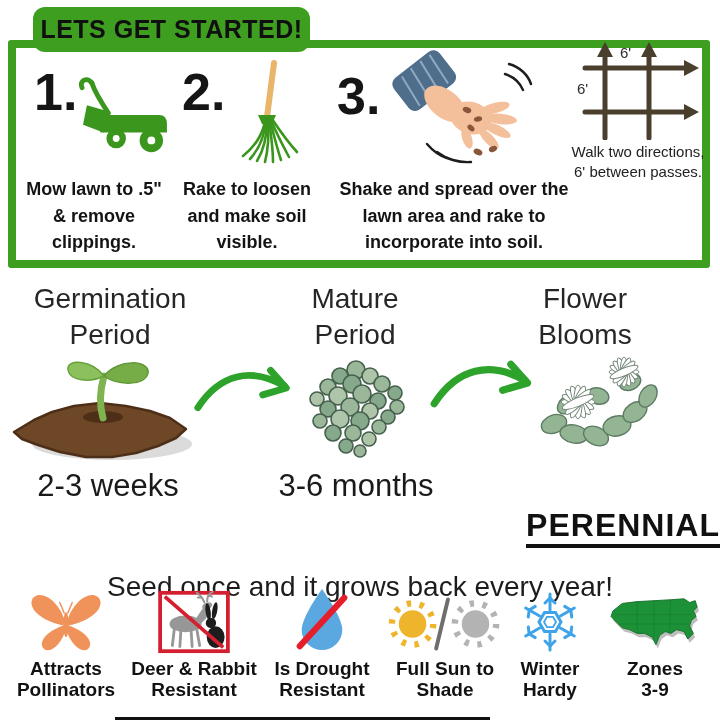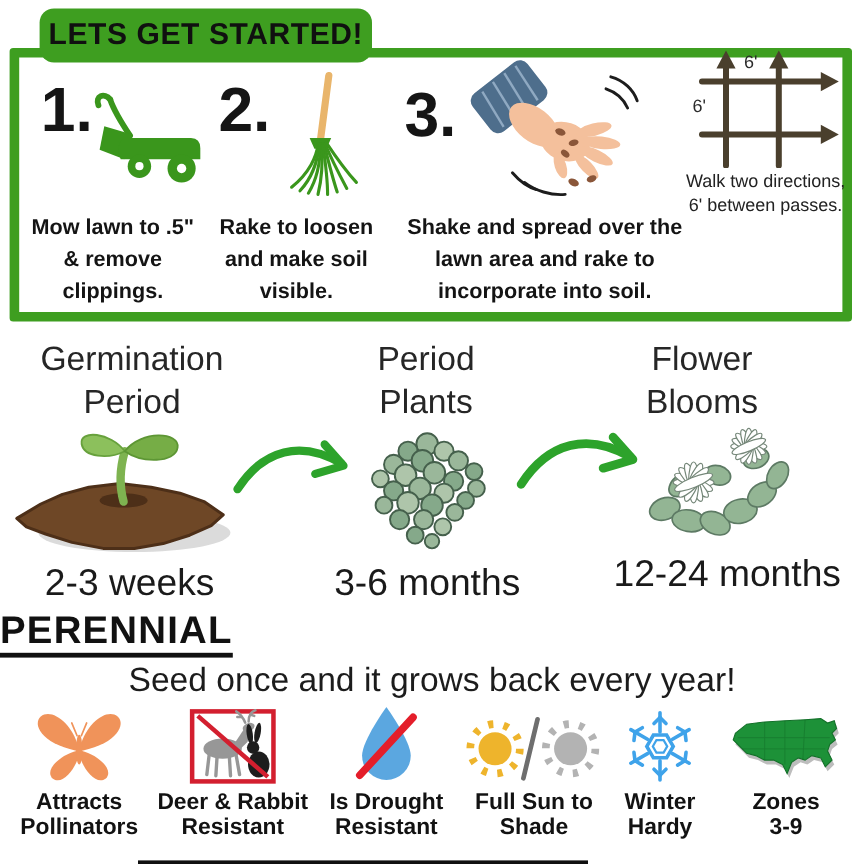--- a/index.html
+++ b/index.html
@@ -50,24 +50,24 @@
   #stage1-dur{left:0px;top:468px;width:216px;}
   #stage2-dur{left:258px;top:468px;width:196px;}
   #stage3-dur{left:492px;top:460px;width:228px;}
   #sprout-icon{left:8px;top:356px;width:186px;height:112px;}
   #mature-icon{left:300px;top:356px;width:112px;height:108px;}
   #blooms-icon{left:538px;top:352px;width:126px;height:100px;}
   #arrow1-icon{left:192px;top:362px;width:108px;height:56px;}
   #arrow2-icon{left:426px;top:356px;width:118px;height:58px;}
 
   
-  #perennial-wrap{position:absolute;left:0;top:508px;width:720px;text-align:left;}
+  #perennial-wrap{position:absolute;left:0;top:508px;width:720px;text-align:right;}
   #perennial-title{display:inline-block;font-size:32px;font-weight:700;letter-spacing:1px;color:#111;
                    border-bottom:4px solid #111;padding-bottom:1px;line-height:1.1;}
-  #perennial-sub{position:absolute;left:0;top:551px;width:720px;text-align:center;
+  #perennial-sub{position:absolute;left:0;top:571px;width:720px;text-align:center;
                  font-size:28px;font-weight:400;color:#1c1c1c;}
 
   
   .feature{position:absolute;top:584px;display:flex;flex-direction:column;align-items:center;}
   .f-icon{height:70px;display:flex;align-items:flex-end;justify-content:center;}
   .f-label{font-weight:700;font-size:19px;line-height:1.1;text-align:center;color:#121212;margin-top:5px;}
   #feat-pollinators{left:5px;width:122px;}
   #feat-deer{left:127px;width:134px;}
   #feat-drought{left:261px;width:122px;}
   #feat-sun{left:379px;width:132px;}
@@ -166,21 +166,21 @@
   </svg>
   <div class="grid-label" id="grid-label-top">6'</div>
   <div class="grid-label" id="grid-label-left">6'</div>
   <div id="walk-caption">Walk two directions, 6' between passes.</div>
 
   <div class="step-cap" id="cap1">Mow lawn to .5" &amp; remove clippings.</div>
   <div class="step-cap" id="cap2">Rake to loosen and make soil visible.</div>
   <div class="step-cap" id="cap3">Shake and spread over the lawn area and rake to incorporate into soil.</div>
 
   <div class="tl-title" id="stage1-title">Germination Period</div>
-  <div class="tl-title" id="stage2-title">Period Plants</div>
+  <div class="tl-title" id="stage2-title">Mature Period</div>
   <div class="tl-title" id="stage3-title">Flower Blooms</div>
 
   <svg class="ic" id="sprout-icon" viewBox="0 0 186 112">
     <ellipse cx="104" cy="88" rx="80" ry="16" fill="#cfcfcf" opacity="0.75"></ellipse>
     <polygon points="6,76 26,64 44,56 66,50 92,47 118,50 142,55 162,62 178,73 168,82 150,90 128,97 104,101 78,101 52,96 30,89 14,83" fill="#6e4726" stroke="#4d2f18" stroke-width="2.5" stroke-linejoin="round"></polygon>
     <ellipse cx="95" cy="61" rx="20" ry="6" fill="#4d2f18"></ellipse>
     <path d="M95,62 C91,48 92,34 96,20" stroke="#7eb350" stroke-width="7" fill="none" stroke-linecap="round"></path>
     <path d="M96,20 C84,4 58,2 60,14 C62,25 82,27 96,20 Z" fill="#8cc05c" stroke="#67a13c" stroke-width="1.5"></path>
     <path d="M96,20 C110,2 142,4 140,17 C138,30 110,30 96,20 Z" fill="#76ad46" stroke="#5d9634" stroke-width="1.5"></path>
   </svg>
@@ -251,21 +251,20 @@
     <path d="M6,46 C28,12 60,4 94,24" stroke="#2da32b" stroke-width="7" fill="none" stroke-linecap="round"></path>
     <path d="M80,8 L96,26 L72,33" stroke="#2da32b" stroke-width="7" fill="none" stroke-linecap="round" stroke-linejoin="round"></path>
   </svg>
   <svg class="ic" id="arrow2-icon" viewBox="0 0 110 56">
     <path d="M6,46 C28,12 60,4 94,24" stroke="#2da32b" stroke-width="7" fill="none" stroke-linecap="round"></path>
     <path d="M80,8 L96,26 L72,33" stroke="#2da32b" stroke-width="7" fill="none" stroke-linecap="round" stroke-linejoin="round"></path>
   </svg>
 
   <div class="tl-dur" id="stage1-dur">2-3 weeks</div>
   <div class="tl-dur" id="stage2-dur">3-6 months</div>
-  <div class="tl-dur" id="stage3-dur">12-24 months</div>
 
   <div id="perennial-wrap">
     <span id="perennial-title">PERENNIAL</span>
   </div>
   <div id="perennial-sub">Seed once and it grows back every year!</div>
 
   <div class="feature" id="feat-pollinators">
     <div class="f-icon">
       <svg width="88" height="64" viewBox="0 0 92 72">
         <g fill="#f0935a">

